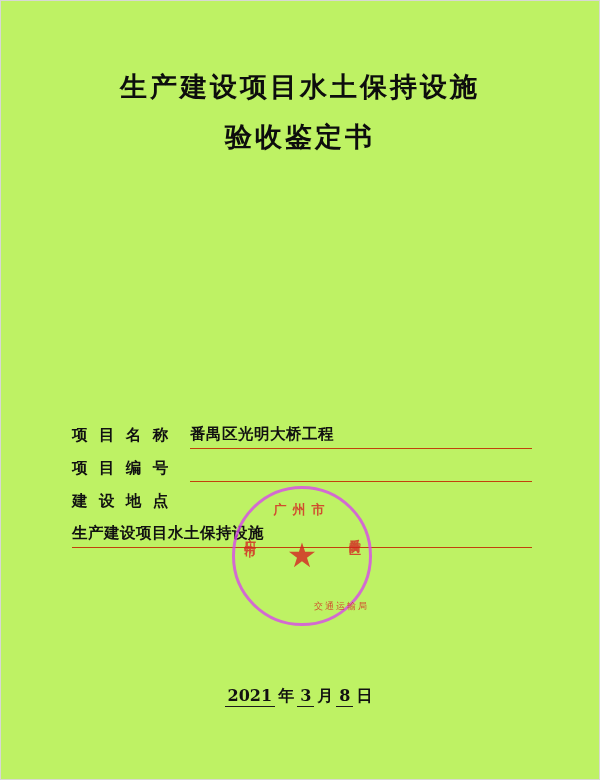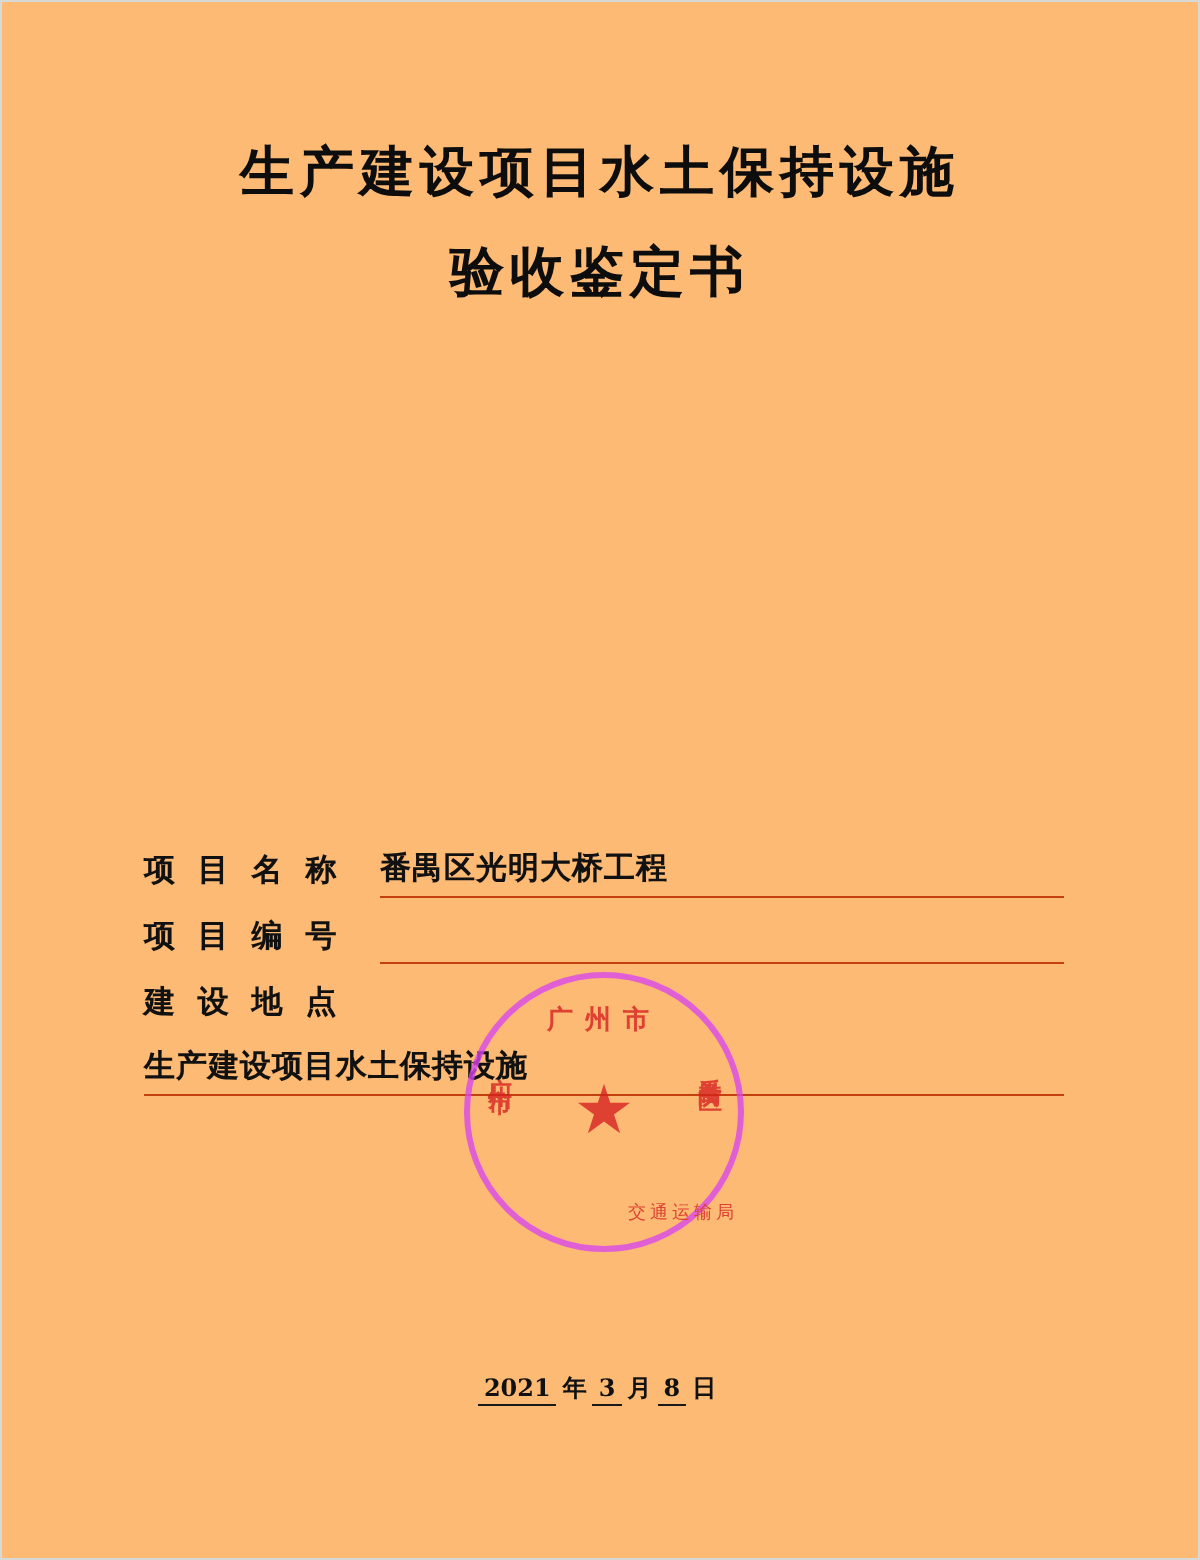--- a/index.html
+++ b/index.html
@@ -10,21 +10,21 @@
     width: 600px;
     height: 780px;
     background: #ffffff;
     font-family: "DejaVu Sans", "Liberation Sans", sans-serif;
     overflow: hidden;
   }
   .page {
     position: relative;
     width: 600px;
     height: 780px;
-    background: #fdba74;
+    background: #bef264;
     box-sizing: border-box;
     overflow: hidden;
   }
   
   .scan-edge {
     position: absolute;
     inset: 0;
     border: 1px solid #d8d8d4;
     pointer-events: none;
   }
@@ -148,21 +148,21 @@
     color: #d62020;
     letter-spacing: 2px;
   }
   .date-row {
     position: absolute;
     top: 686px;
     left: 0;
     width: 600px;
     text-align: center;
     font-family: "DejaVu Serif", "Liberation Serif", serif;
-    font-size: 12px;
+    font-size: 16px;
     font-weight: bold;
     color: #111;
   }
   .date-num {
     border-bottom: 1px solid #1a1a1a;
     padding: 0 3px 1px 3px;
     display: inline-block;
   }
   .date-unit {
     padding: 0 3px;

